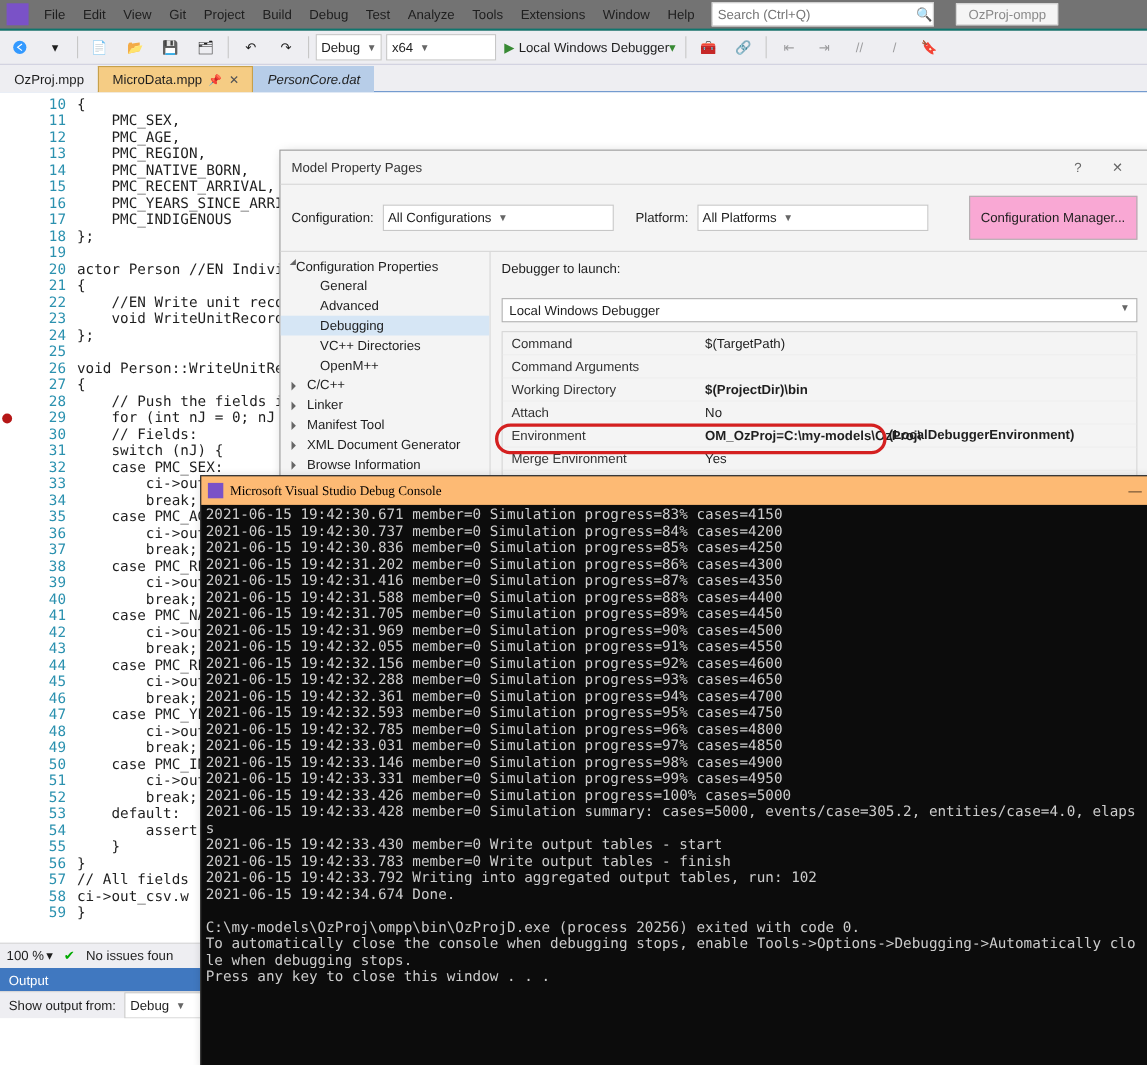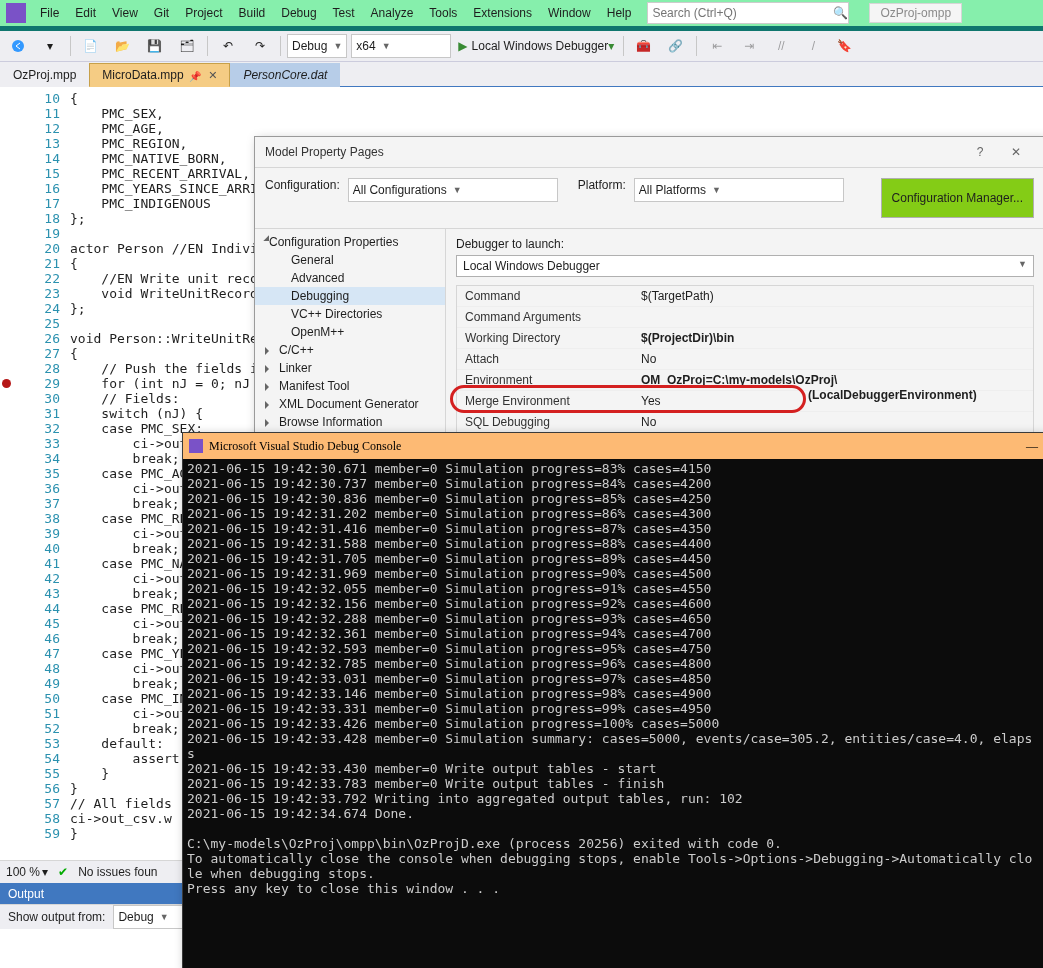--- a/index.html
+++ b/index.html
@@ -1,18 +1,18 @@
 <!DOCTYPE html>
 <html><head>
 <meta charset="utf-8">
 <style>
   html,body{margin:0;padding:0;font-family:"Segoe UI",Arial,sans-serif;font-size:12px;color:#1e1e1e;background:#fff;overflow:hidden}
   .vs-icon{width:20px;height:20px;background:#7a52c7;margin:2px 6px;display:inline-block;vertical-align:middle}
   
-  .menubar{display:flex;align-items:center;height:26px;background:#86efac;border-bottom:5px solid #0f766e}
+  .menubar{display:flex;align-items:center;height:26px;background:#737373;border-bottom:2px solid #0f766e}
   .menubar .menu-item{padding:4px 8px;cursor:default}
   .search-box{margin-left:8px;display:flex;align-items:center;border:1px solid #ccc;background:#fff;height:20px;width:200px}
   .search-box input{border:none;outline:none;flex:1;font-size:12px;padding:0 4px}
   .search-box .mag{width:16px;text-align:center;color:#555}
   .proj-name{margin-left:20px;color:#8a8a8a;border:1px solid #d6d6d6;padding:2px 10px;background:#f5f5f5}
   
   .toolbar{display:flex;align-items:center;height:30px;background:#eeeef2;border-bottom:1px solid #ccd;padding:0 4px;gap:4px}
   .tbtn{height:22px;min-width:22px;display:inline-flex;align-items:center;justify-content:center;border:1px solid transparent;border-radius:2px;padding:0 2px}
   .tsep{width:1px;height:20px;background:#c7c7c7;margin:0 2px}
   .combo{height:22px;border:1px solid #c7c7c7;background:#fff;display:inline-flex;align-items:center;padding:0 4px;gap:6px}
@@ -39,33 +39,33 @@
   .check{color:#0a0}
   
   .output-header{position:absolute;left:0;right:0;bottom:24px;height:22px;background:#4078c0;color:#fff;display:flex;align-items:center;padding:0 8px}
   .output-tool{position:absolute;left:0;right:0;bottom:0;height:24px;background:#eeeef2;display:flex;align-items:center;padding:0 8px;gap:8px;border-top:1px solid #d6d6d6}
   .output-tool .combo{width:200px}
   
   .dlg{position:absolute;left:254px;top:136px;width:789px;height:300px;background:#f4f4f4;border:1px solid #9a9a9a;box-shadow:3px 3px 10px rgba(0,0,0,.25)}
   .dlg-title{height:30px;display:flex;align-items:center;padding:0 10px;border-bottom:1px solid #d6d6d6;font-size:12px;color:#333}
   .dlg-title .spacer{flex:1}
   .dlg-title .wbtn{width:36px;text-align:center;color:#666}
-  .dlg-top{display:flex;gap:8px;padding:10px}
+  .dlg-top{display:flex;align-items:center;gap:8px;padding:10px}
   .dlg-top .combo{width:200px;height:22px}
-  .dlg-top .cfgmgr{margin-left:auto;border:1px solid #b0b0b0;background:#84cc16;padding:12px 10px}
+  .dlg-top .cfgmgr{margin-left:auto;border:1px solid #b0b0b0;background:#f9a8d4;padding:12px 10px}
   .dlg-body{display:flex;border-top:1px solid #d6d6d6;height:calc(100% - 30px - 44px)}
   .tree{width:190px;border-right:1px solid #d6d6d6;padding:4px 0;overflow:hidden}
   .tree-item{padding:2px 6px 2px 24px;cursor:default;position:relative}
   .tree-item::before{content:"";position:absolute;left:10px;top:6px;border:4px solid transparent;border-left-color:#666}
   .tree-item.open::before{transform:rotate(45deg);top:4px}
   .tree-item.leaf::before{display:none}
   .tree-item.leaf{padding-left:36px}
   .tree-item.sel{background:#d6e6f5}
   .propright{flex:1;padding:6px 10px;overflow:hidden;position:relative}
-  .proplabel{margin:2px 0 4px 0}
+  .proplabel{margin:2px 0 20px 0}
   .propcombo{border:1px solid #b0b0b0;background:#fff;padding:3px 6px;display:flex}
   .propcombo .arrow{margin-left:auto;font-size:9px;color:#666}
   .grid{margin-top:8px;border:1px solid #d6d6d6}
   .grow{display:flex;border-bottom:1px solid #eee}
   .grow:last-child{border-bottom:none}
   .gk{width:160px;padding:3px 8px;color:#333}
   .gv{flex:1;padding:3px 8px}
   .bold{font-weight:600}
   .envhi{position:absolute;border:3px solid #d42020;border-radius:14px;pointer-events:none}
   .envnote{position:absolute;font-weight:600}

